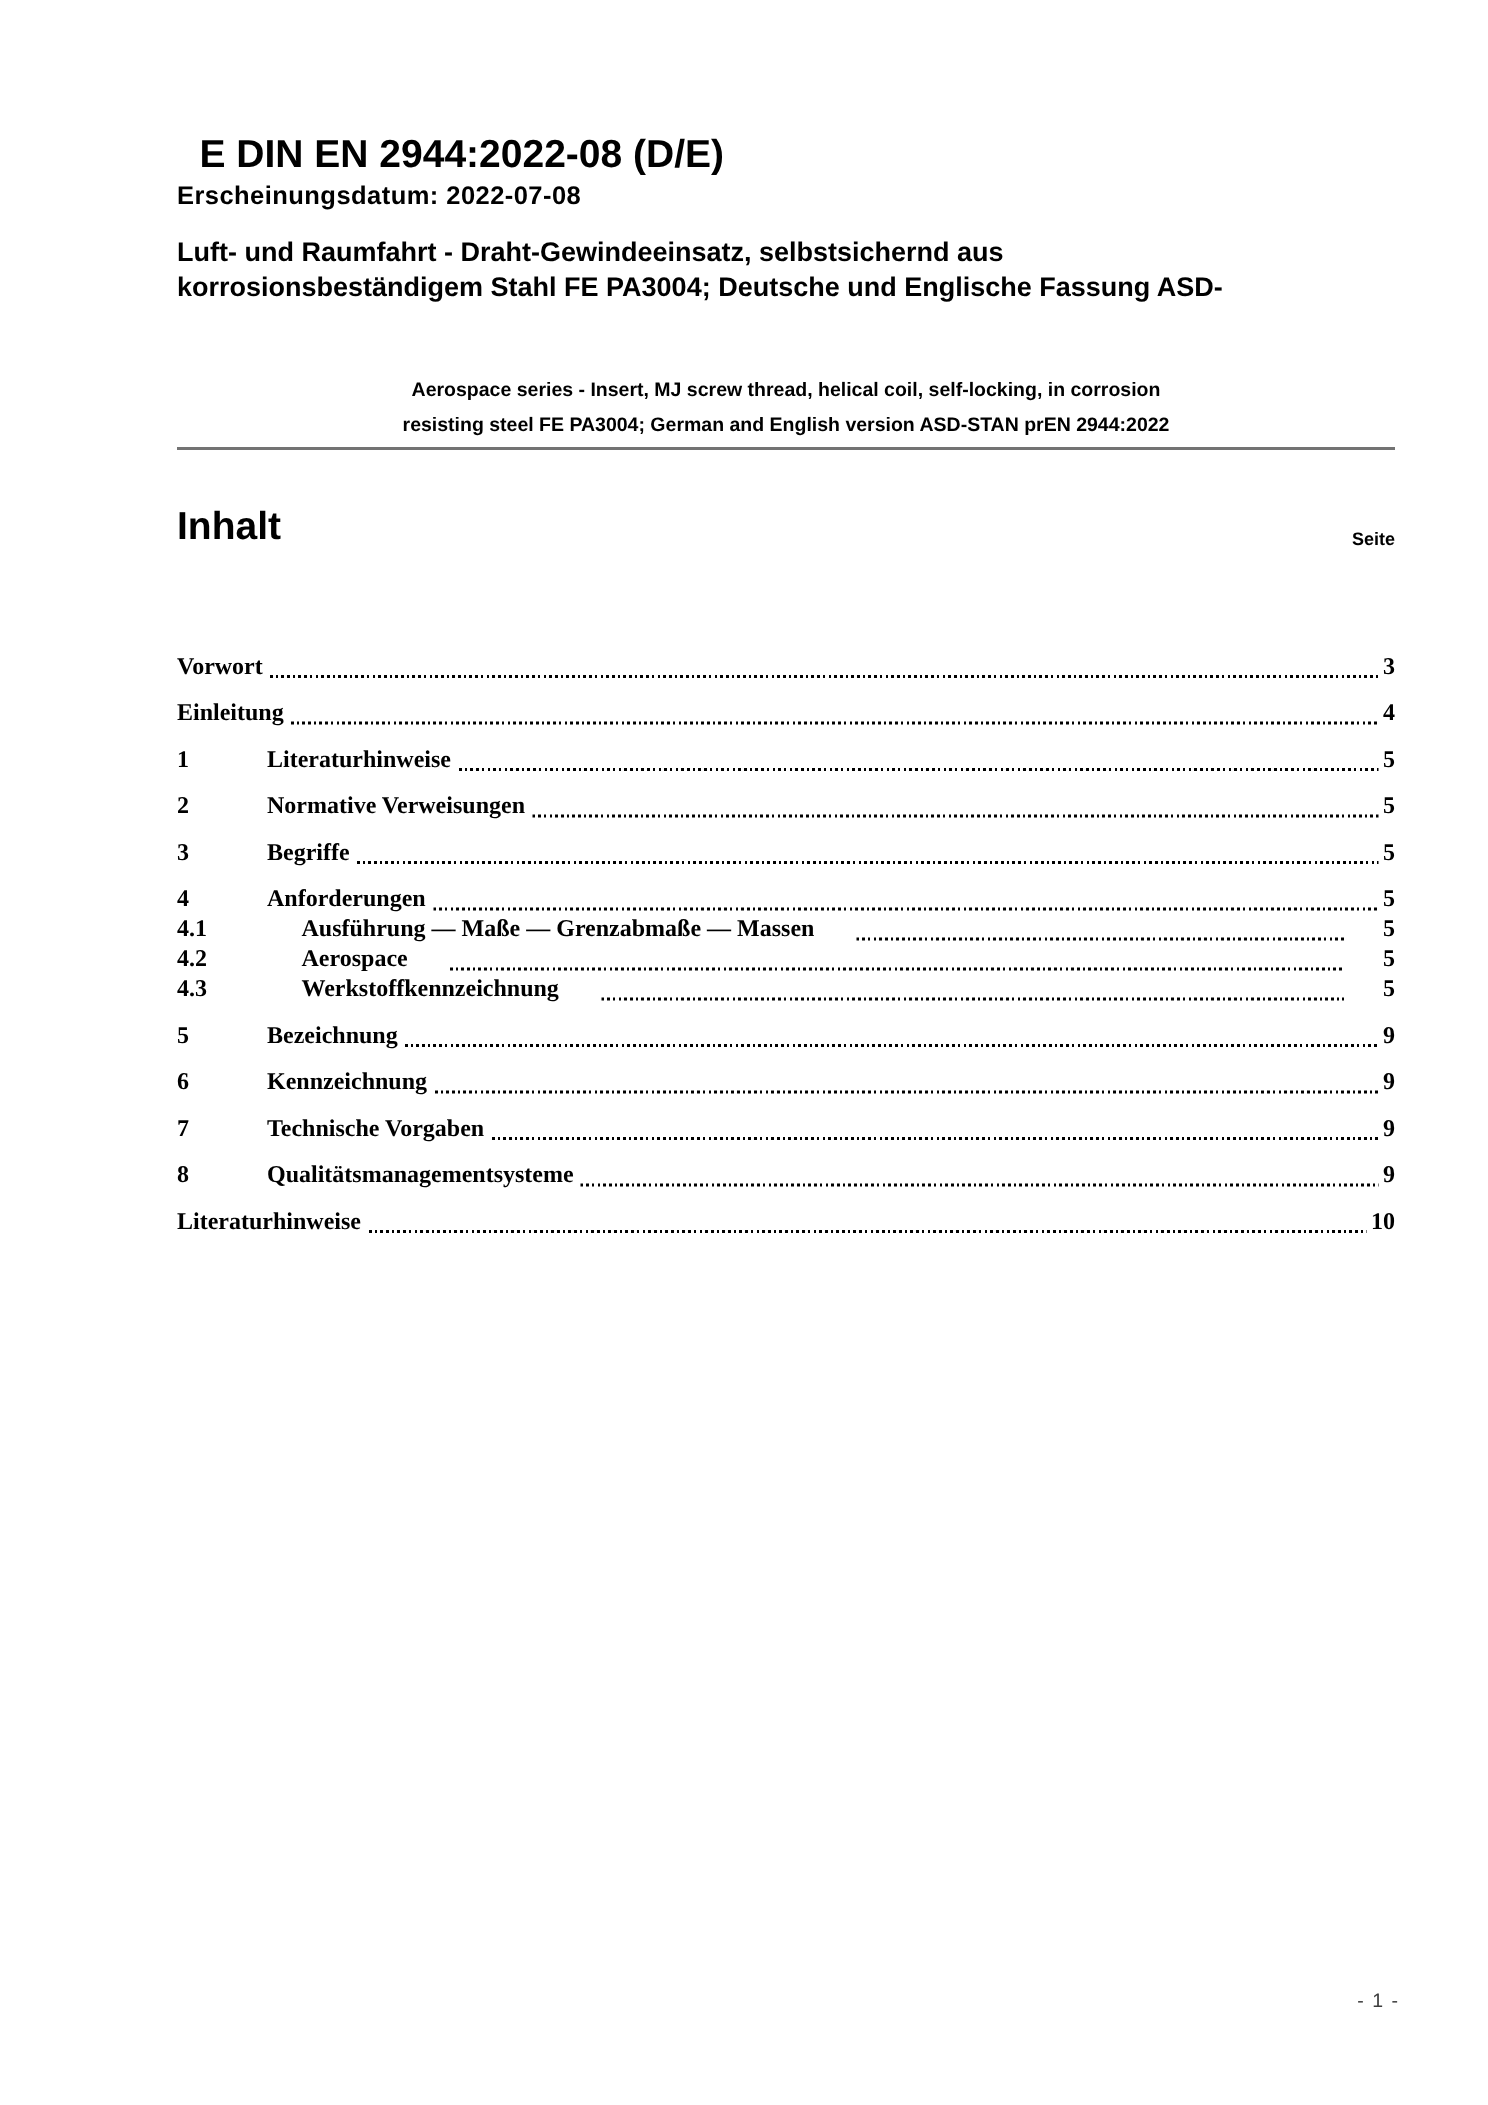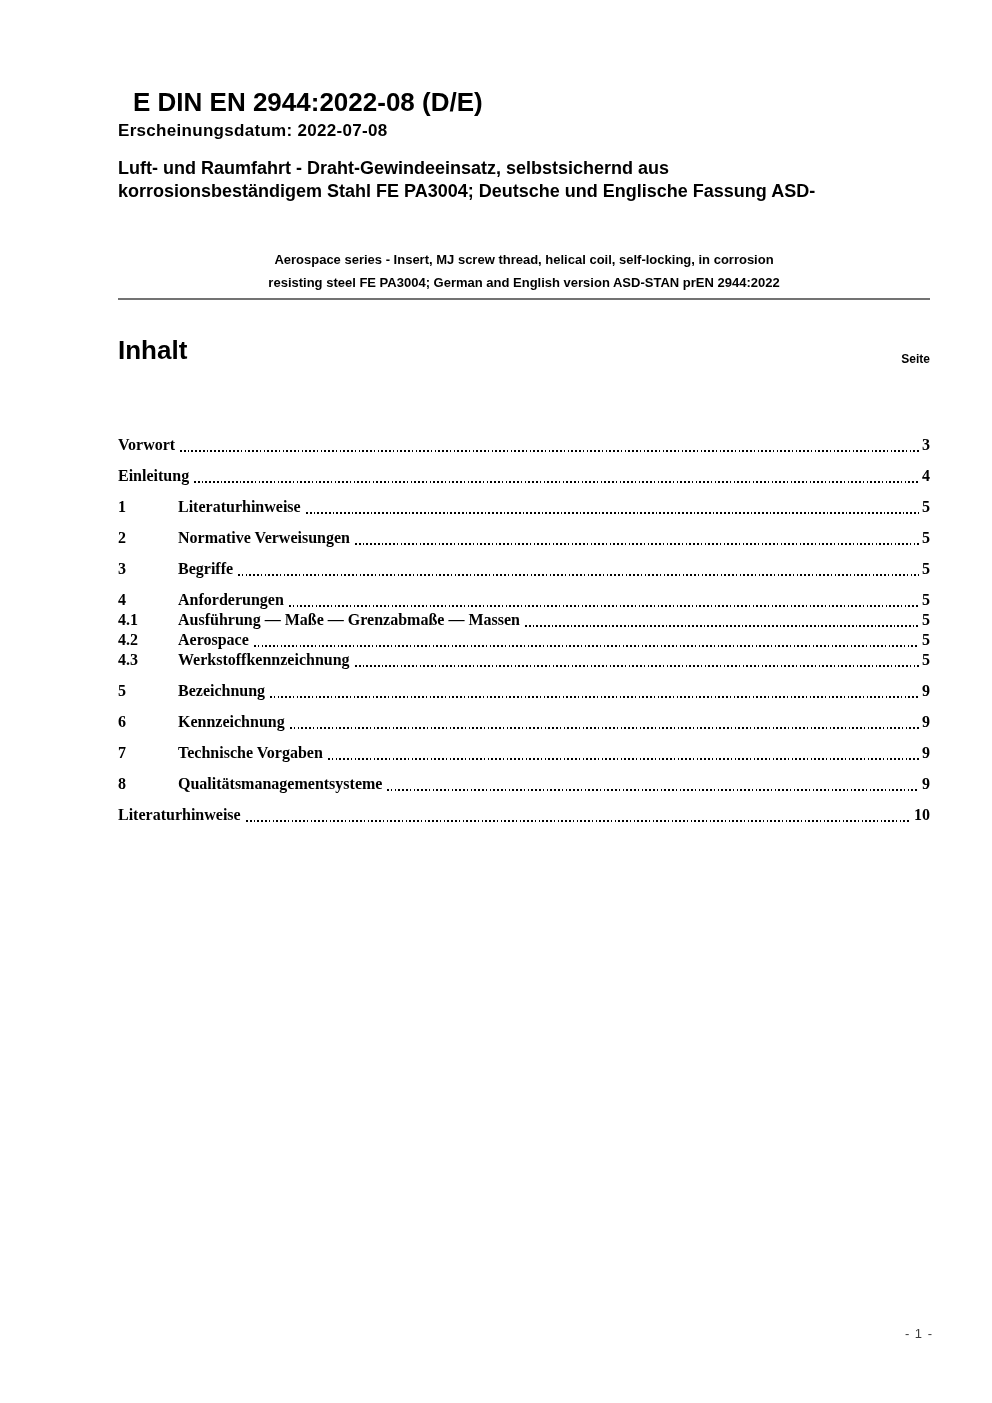--- a/index.html
+++ b/index.html
@@ -81,21 +81,21 @@
     font-size: 16px;
     font-weight: bold;
     margin-top: 41px;
   }
   .toc-row {
     display: flex;
     line-height: 20px;
     margin-top: 11px;
   }
   .toc-row.first { margin-top: 0; }
-  .toc-row.sub   { margin-top: 0; }
+  .toc-row.sub   { margin-top: 0; gap: 23px; }
   .toc-num {
     flex: none;
     width: 60px;
   }
   .toc-label {
     flex: none;
     white-space: nowrap;
   }
   .leader {
     flex: 1 1 auto;

